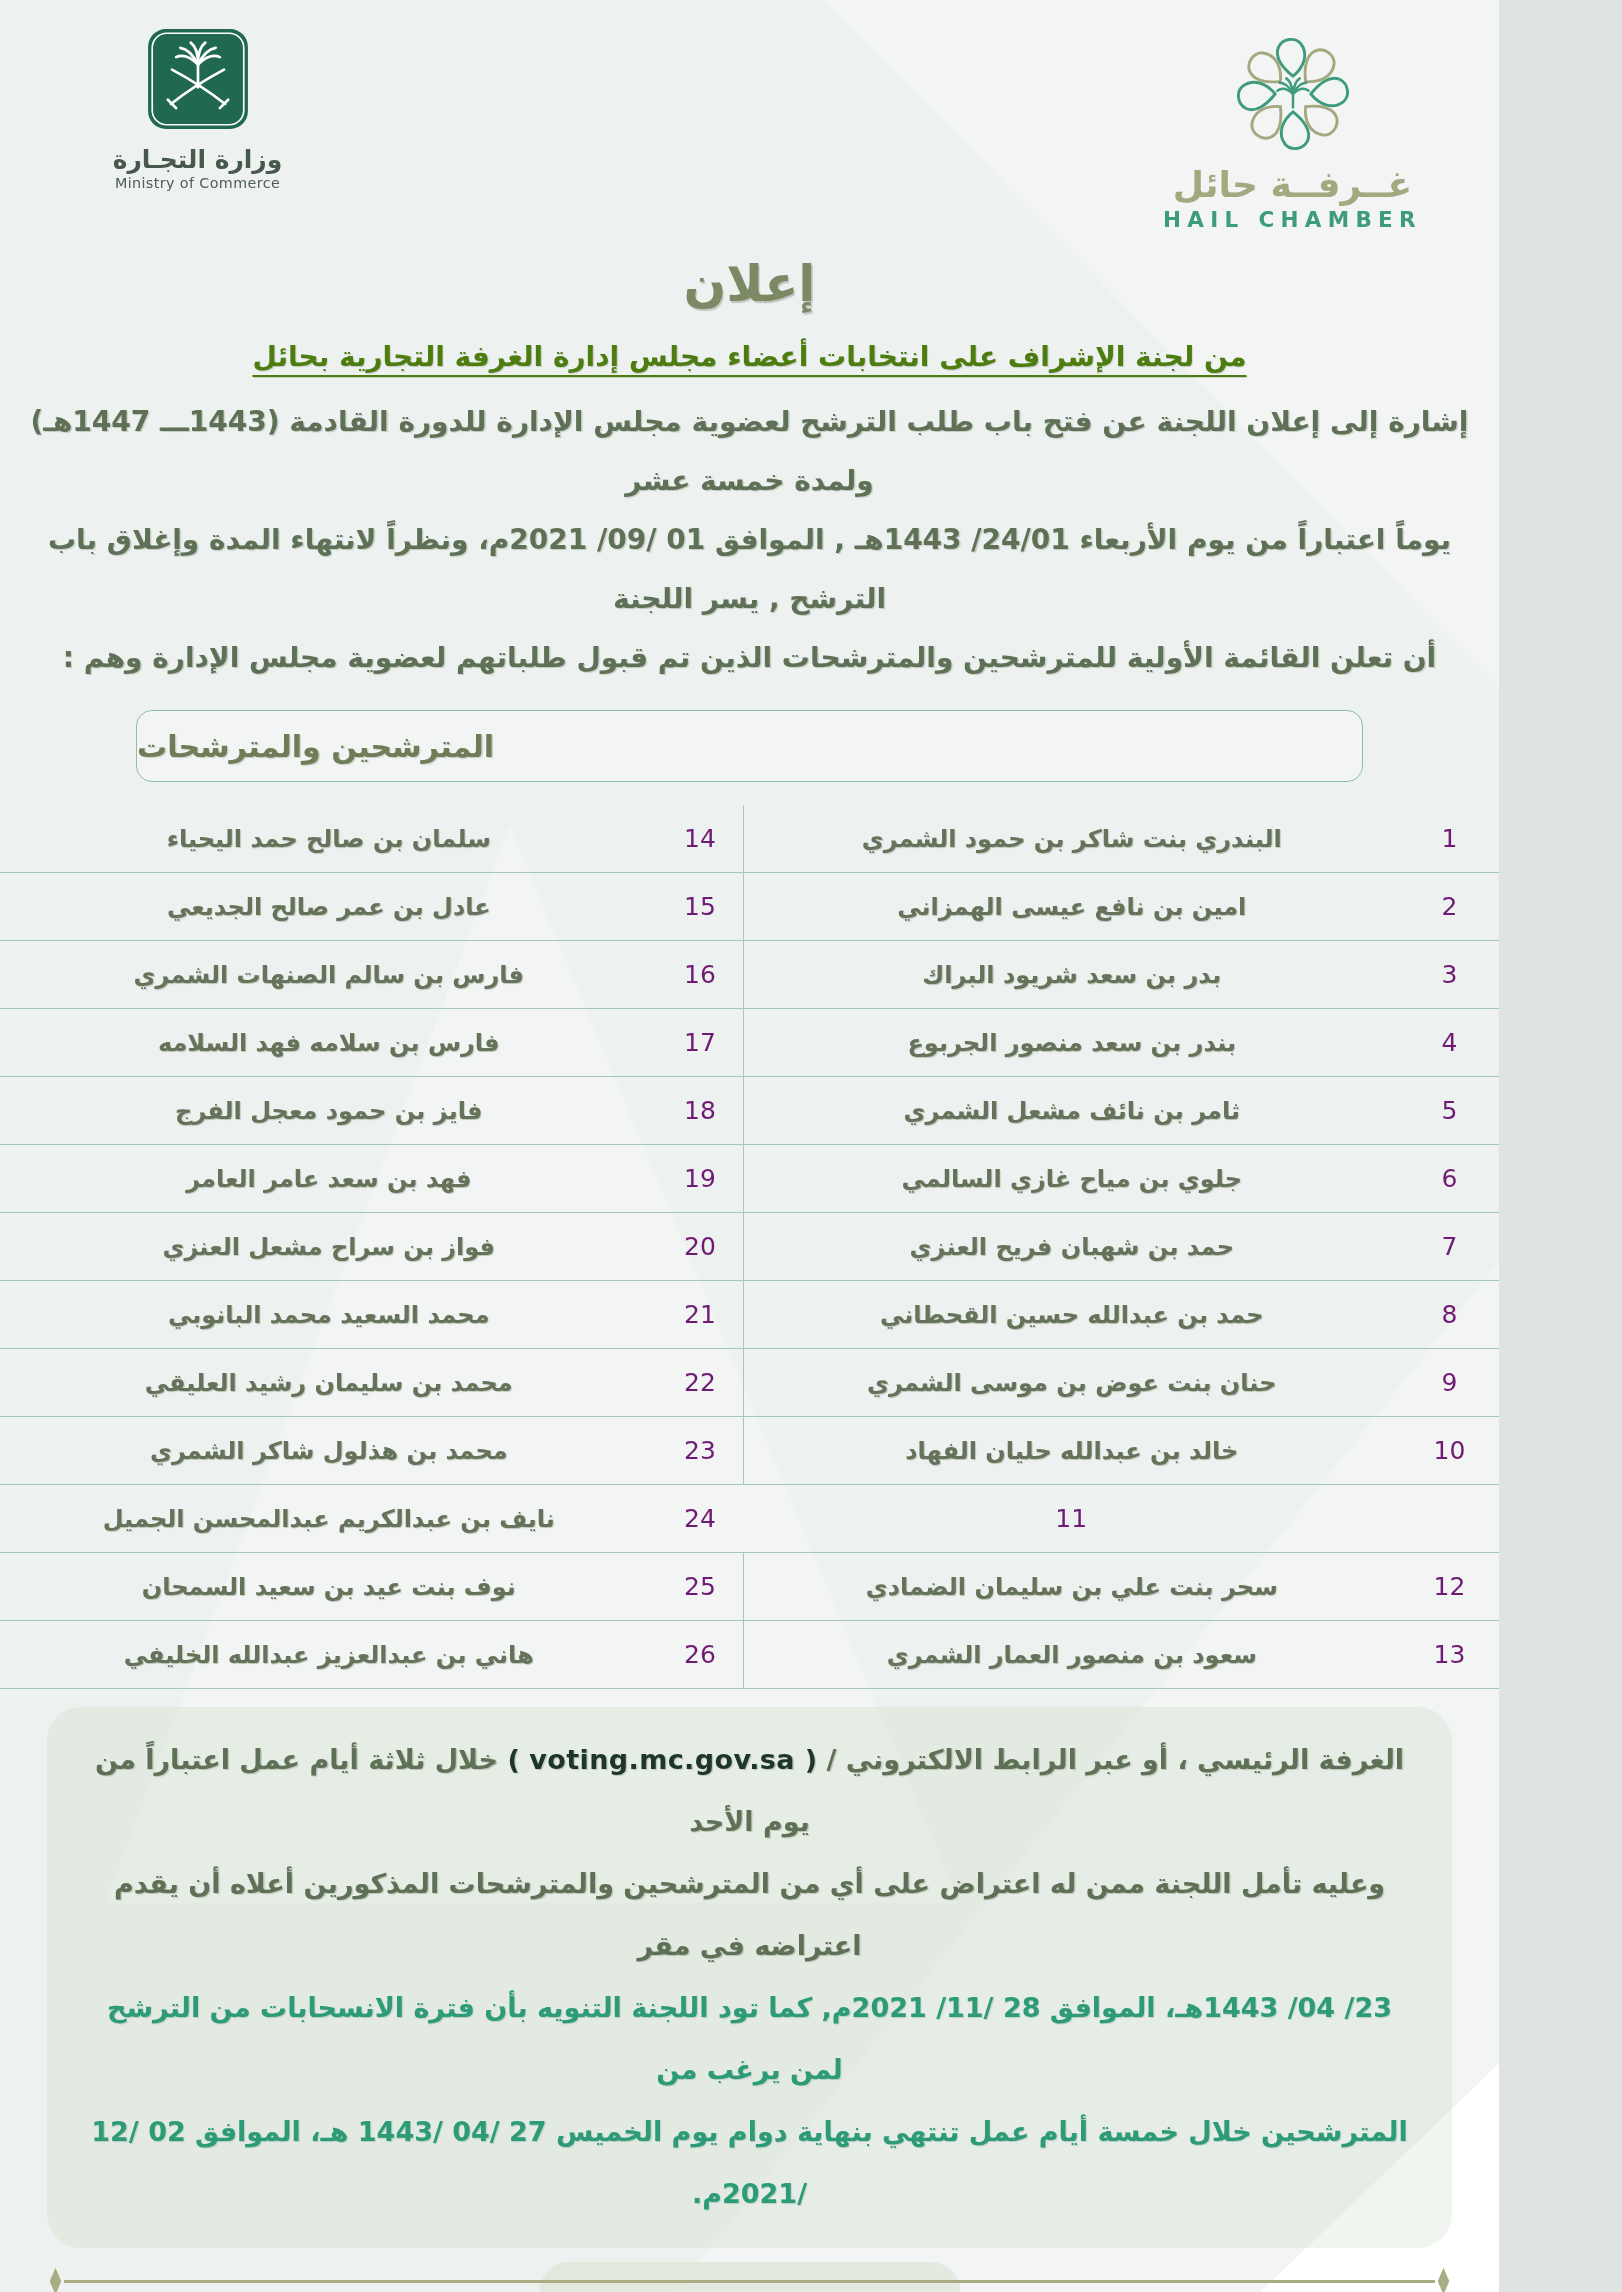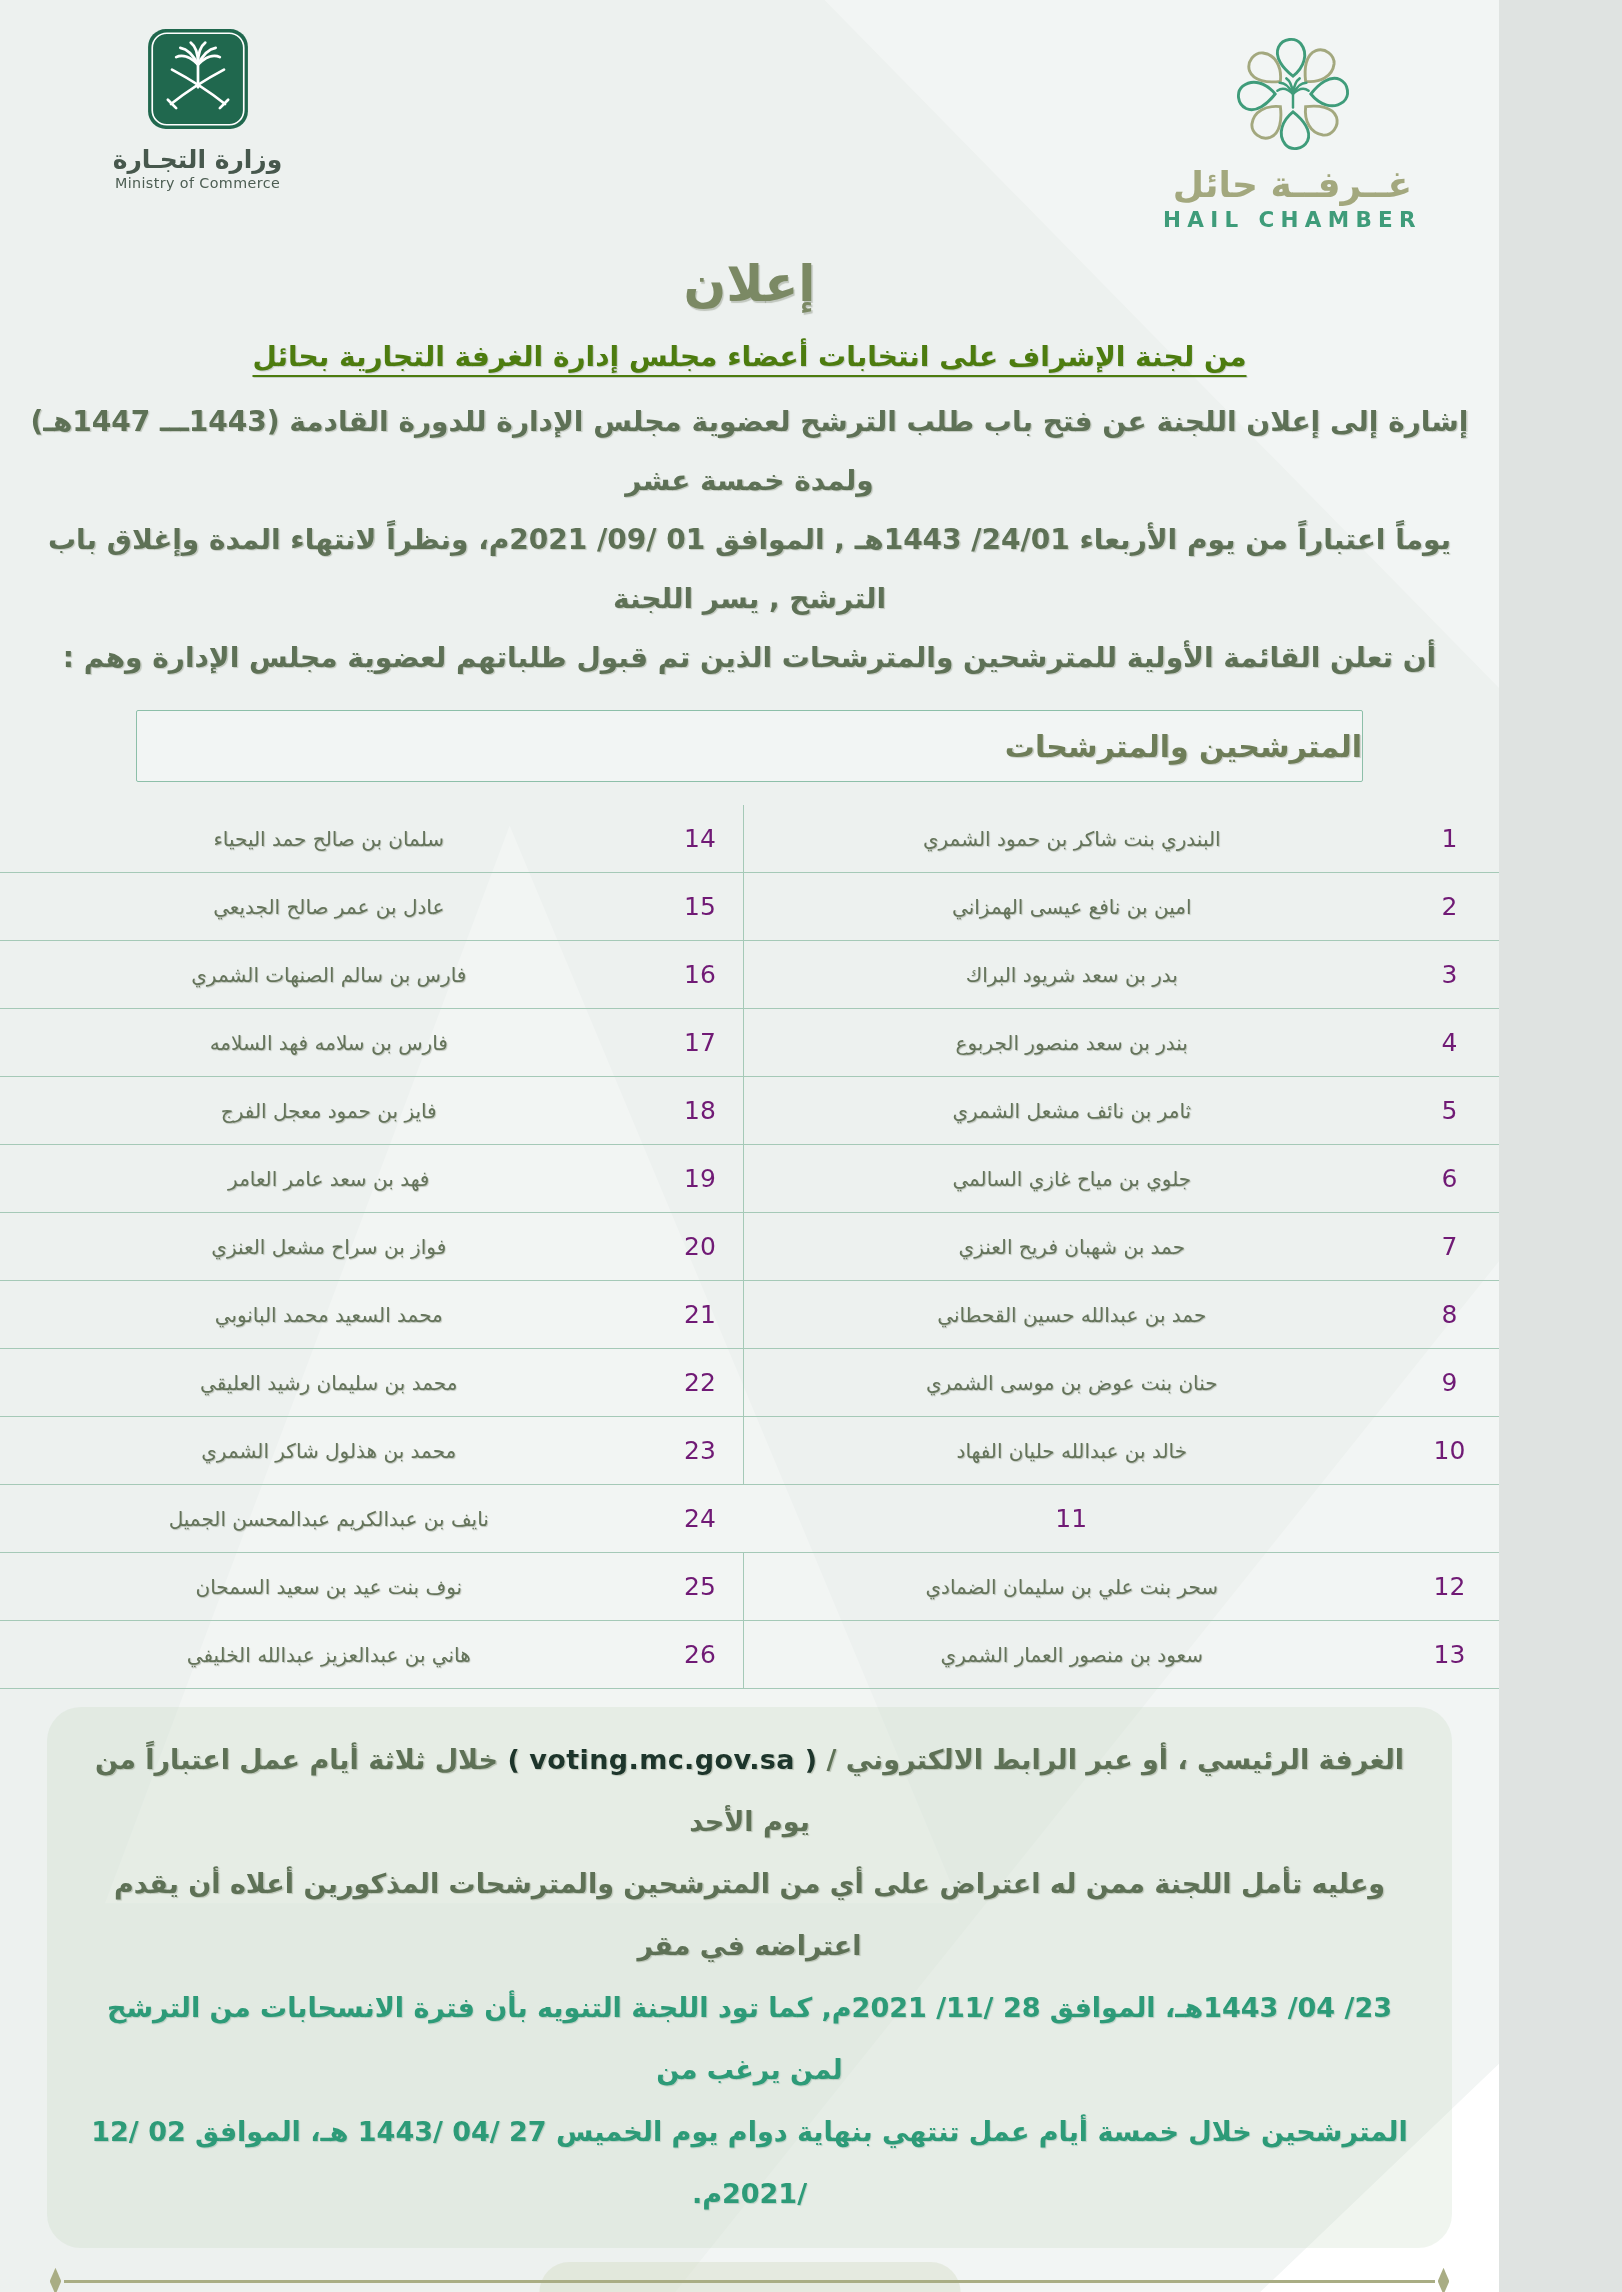--- a/index.html
+++ b/index.html
@@ -45,33 +45,33 @@
 
   
   .intro {
     margin-top:19.7px; direction:rtl; text-align:center;
     font-size:28px; font-weight:bold; color:#5e7156; line-height:59px;
     text-shadow:1.3px 1.3px 0.9px rgba(100,110,85,.3);
   }
 
   
   .list-banner {
-    margin:23px 136px 0; height:72px; border:1.8px solid #8dbfa9; border-radius:2px;
+    margin:23px 136px 0; height:72px; border:1.8px solid #8dbfa9; border-radius:16px;
     background:rgba(255,255,255,.30);
-    display:flex; align-items:center; justify-content:flex-end;
+    display:flex; align-items:center; justify-content:flex-start;
     font-size:30px; font-weight:bold; color:#6e7d58;
     text-shadow:1.3px 1.3px 0.9px rgba(100,110,85,.3);
   }
 
   
   .ctable { margin-top:23px; }
   .crow { display:grid; grid-template-columns:1fr 85px 1fr 99px; height:68px; border-bottom:1.8px solid #a5c9b7; }
   .crow > div { height:100%; display:flex; align-items:center; justify-content:center; }
   .cname {
-    direction:rtl; font-size:20px; font-weight:normal; color:#64735a;
+    direction:rtl; font-size:24px; font-weight:bold; color:#64735a;
     text-shadow:0.9px 1.3px 0.9px rgba(80,90,65,.3); padding:0 12.5px;text-align:center;
   }
   .cname.r { border-left:1.8px solid #a5c9b7; }
   .cnum { font-size:25px; color:#701a75; }
 
   
   .notice {
     margin:18px 47px 0; border-radius:34px; background:rgba(185,208,180,.22);
     padding:21.5px 39px 23px; direction:rtl; text-align:center;
     font-size:27px; font-weight:bold; line-height:62px;

